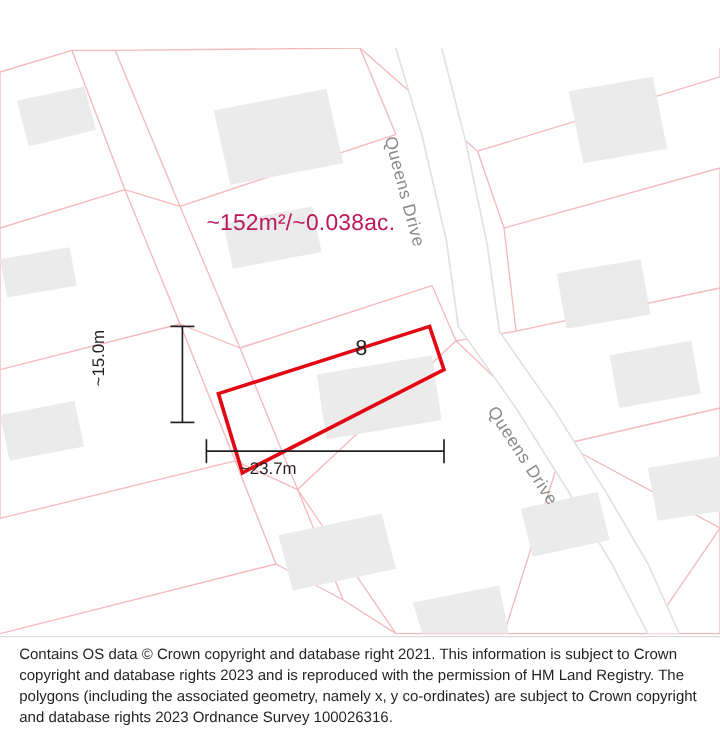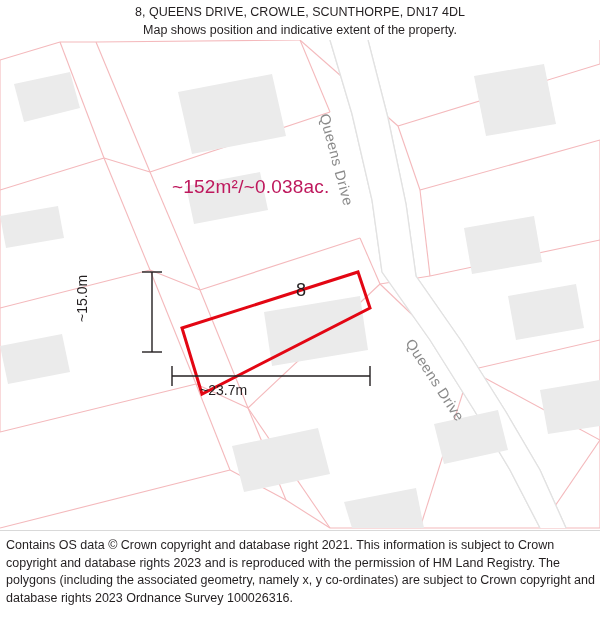--- a/index.html
+++ b/index.html
@@ -114,39 +114,35 @@
     transform-origin: left top;
   }
   
   .footer {
     position: absolute;
     left: 0;
     top: 530px;
     width: 600px;
     height: 95px;
     box-sizing: border-box;
-    padding: 6px 4px 0 6px;
+    padding: 6px 4px 0 16px;
     border-top: 1px solid #d9d9d9;
   }
   .footer p {
     margin: 0;
     font-size: 12.5px;
     line-height: 17.5px;
     color: #231f20;
   }
 </style>
 </head>
 <body>
 
 <div class="page">
 
-  <div class="header">
-    <div class="title">8, QUEENS DRIVE, CROWLE, SCUNTHORPE, DN17 4DL</div>
-    <div class="subtitle">Map shows position and indicative extent of the property.</div>
-  </div>
 
   <div class="map-wrap">
     <svg class="map-svg" viewBox="0 0 600 490">
 
       <rect x="0" y="0" width="600" height="490" fill="#ffffff"></rect>
 
       <g stroke="#f4b9bc" stroke-width="1.1" fill="none">
         <path d="M0,20 L60,2"></path>
         <path d="M60,2 L104,118"></path>
         <path d="M104,118 L0,150"></path>

